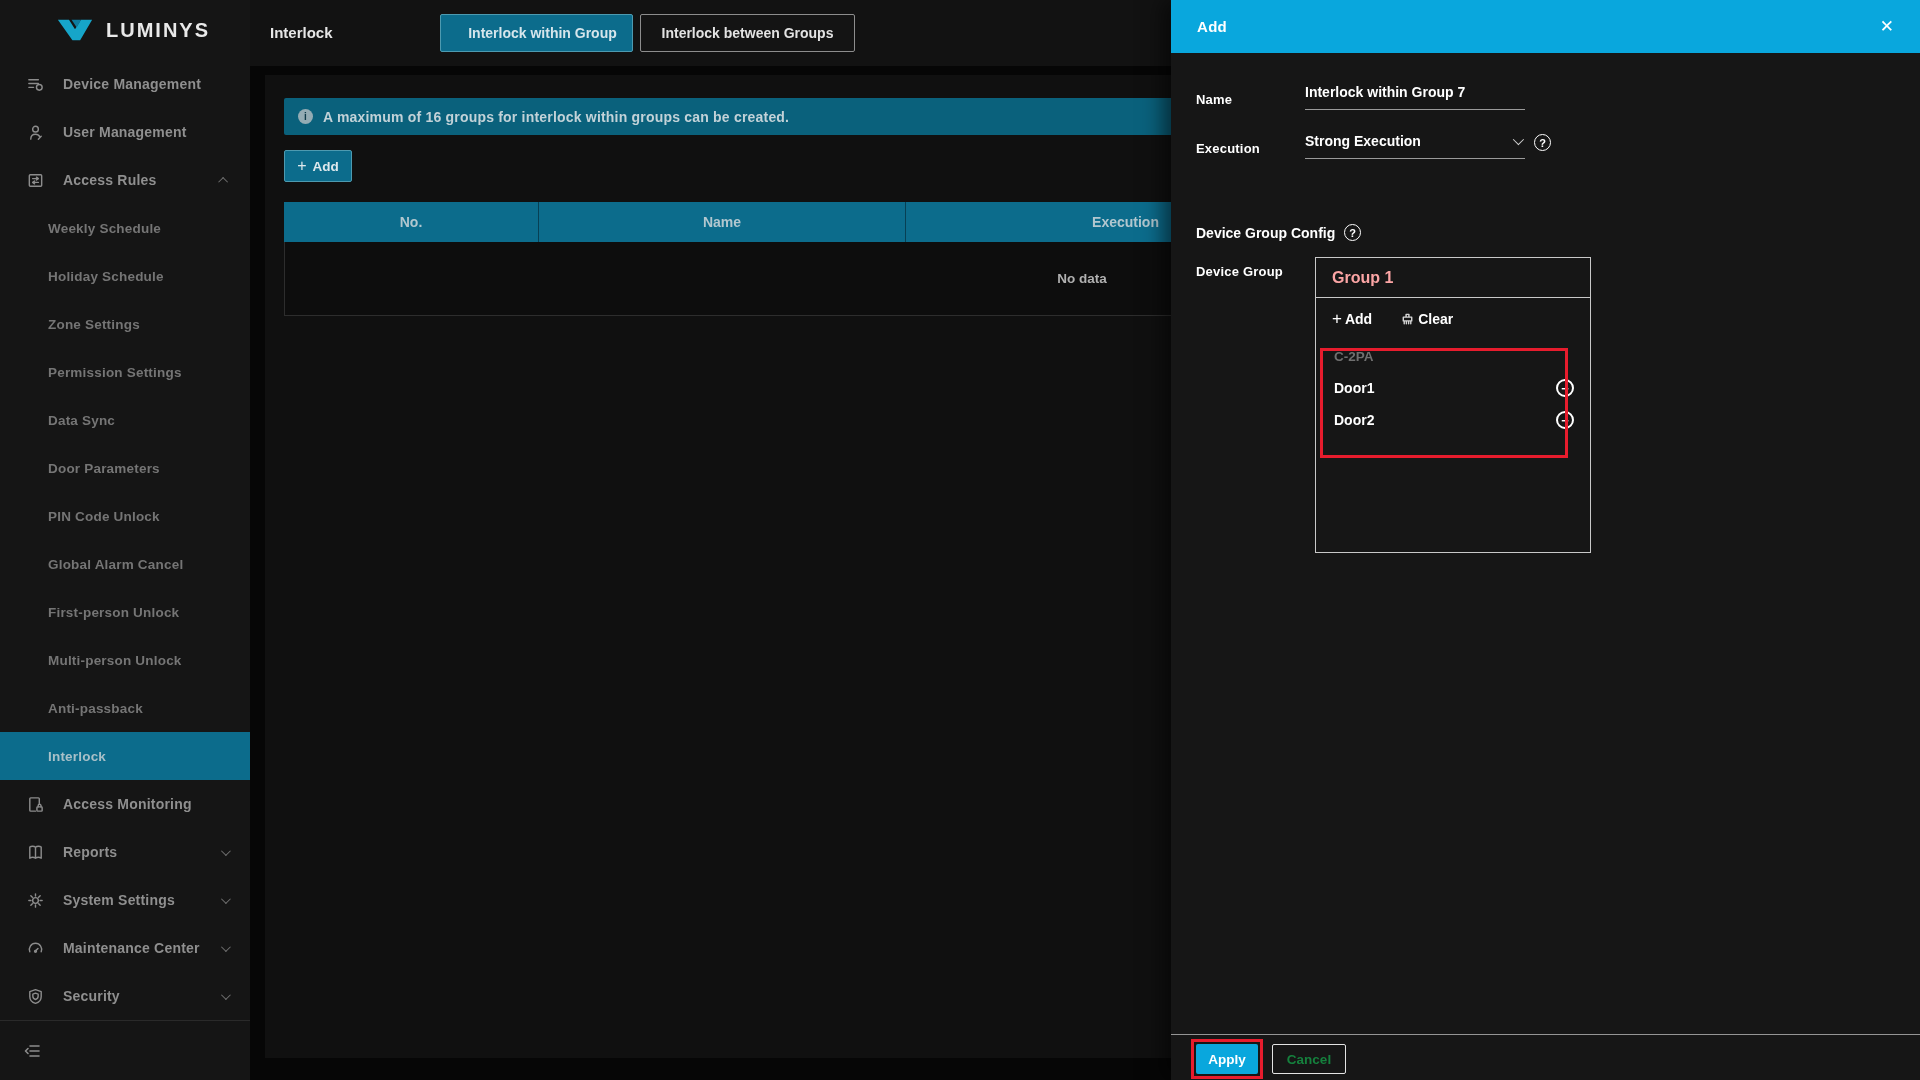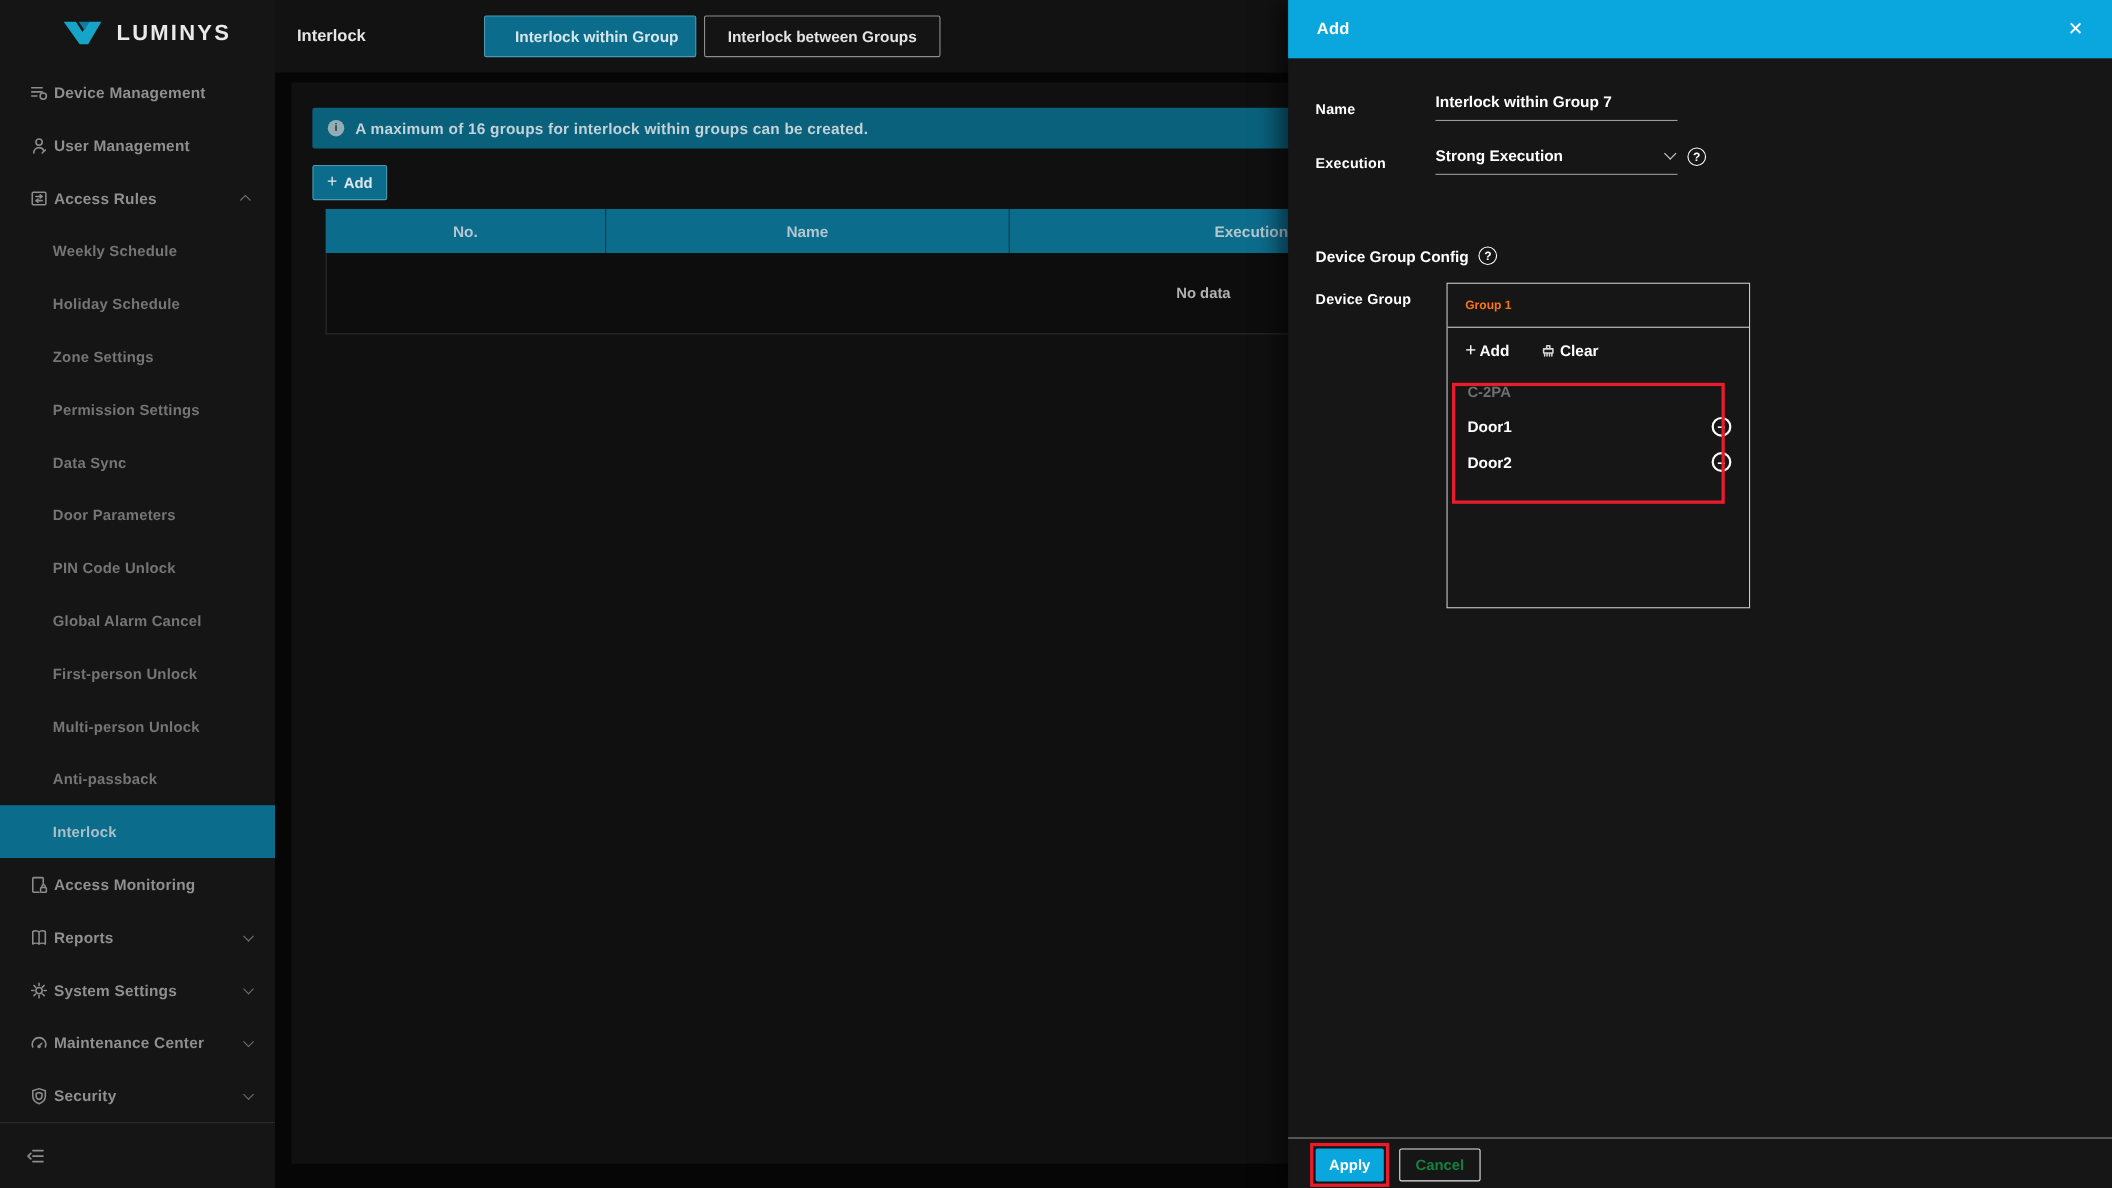--- a/index.html
+++ b/index.html
@@ -4,21 +4,21 @@
 <style>
   * { margin:0; padding:0; box-sizing:border-box; }
   html,body { width:1920px; height:1080px; background:#060606; overflow:hidden;
     font-family:"Liberation Sans", sans-serif; }
   .abs { position:absolute; }
 
   
   #sidebar { position:absolute; left:0; top:0; width:250px; height:1080px; background:#151515; }
   #logo { height:60px; display:flex; align-items:center; padding-left:56px; gap:12px; }
   #logo-text { color:#e9e9e9; font-size:20px; font-weight:700; letter-spacing:2px; }
-  .nav-item { position:relative; height:48px; display:flex; align-items:center; gap:4px;
+  .nav-item { position:relative; height:48px; display:flex; align-items:center; gap:18px;
     padding-left:26px; color:#8f8f8f; font-size:14px; font-weight:600; letter-spacing:.2px; cursor:pointer; }
   .nav-item svg { width:19px; height:19px; stroke:#8c8c8c; fill:none; stroke-width:1.5;
     stroke-linecap:round; stroke-linejoin:round; flex:0 0 auto; }
   .nav-sub { height:48px; display:flex; align-items:center; padding-left:48px;
     color:#757575; font-size:13.5px; font-weight:600; letter-spacing:.2px; cursor:pointer; }
   .nav-sub.selected { background:#0c6c8c; color:#a9c0c8; }
   .chev { display:inline-block; width:7px; height:7px; border-right:1.7px solid #6e6e6e;
     border-bottom:1.7px solid #6e6e6e; position:absolute; right:22px; }
   .chev.down { transform:rotate(45deg) translateY(-2px); }
   .chev.up   { transform:rotate(-135deg) translateY(-2px); }
@@ -39,21 +39,21 @@
   #banner { position:absolute; left:19px; top:23px; width:1610px; height:37px; background:#0a617c;
     border-radius:2px; display:flex; align-items:center; padding-left:14px; gap:10px; }
   #banner-icon { width:15px; height:15px; border-radius:50%; background:#94acb4; color:#103b49;
     font-size:10px; font-weight:700; display:flex; align-items:center; justify-content:center; }
   #banner-text { color:#c2d2d8; font-size:14px; font-weight:600; letter-spacing:.2px; }
   #add-btn { position:absolute; left:19px; top:75px; width:68px; height:32px; background:#0c6c8c;
     border:1px solid #4d9ab0; border-radius:2px; display:flex; align-items:center; justify-content:center;
     gap:6px; color:#dde8ec; font-size:13.5px; font-weight:600; cursor:pointer; }
   #add-btn .plus { font-size:16px; font-weight:400; }
 
-  #table { position:absolute; left:19px; top:115px; width:1596px;margin-left:12px; }
+  #table { position:absolute; left:19px; top:127px; width:1596px; }
   #table-head { display:flex; height:40px; }
   .th { background:#0c6c8c; display:flex; align-items:center; justify-content:center;
     color:#b2c7cf; font-size:14px; font-weight:600; border-right:1px solid rgba(0,0,0,.4); }
   .th:last-child { border-right:none; }
   .th.c0 { width:255px; } .th.c1 { width:367px; } .th.c2 { width:440px; } .th.c3 { flex:1; }
   #table-body { height:74px; background:#0d0d0d; border:1px solid #2d2d2d; border-top:none;
     display:flex; align-items:center; justify-content:center; }
   #no-data { color:#b0b0b0; font-size:13.5px; font-weight:600; }
 
   
@@ -68,21 +68,21 @@
     border-bottom:1px solid #9a9a9a; padding-bottom:9px; }
   #execution-select { display:flex; align-items:center; justify-content:space-between; cursor:pointer; }
   .sel-chev { width:8px; height:8px; border-right:1.6px solid #cfcfcf; border-bottom:1.6px solid #cfcfcf;
     transform:rotate(45deg) translateY(-2px); margin-right:4px; }
   .qmark { width:17px; height:17px; border:1.6px solid #fff; border-radius:50%; color:#fff;
     font-size:11px; font-weight:700; display:inline-flex; align-items:center; justify-content:center; }
   #section-title { position:absolute; left:25px; top:224px; display:flex; align-items:center; gap:9px;
     color:#fff; font-size:14px; font-weight:700; }
   #group-box { position:absolute; left:144px; top:257px; width:276px; height:296px; border:1px solid #c9c9c9; }
   #group-header { height:40px; display:flex; align-items:center; padding-left:16px;
-    color:#f97316; font-size:11px; font-weight:700; border-bottom:1px solid #c9c9c9; }
+    color:#fca5a5; font-size:16px; font-weight:700; border-bottom:1px solid #c9c9c9; }
   #group-toolbar { height:42px; display:flex; align-items:center; padding-left:16px; gap:28px; }
   .tool-btn { display:flex; align-items:center; gap:3px; color:#fff; font-size:14px; font-weight:700; cursor:pointer; }
   .tool-btn .plus { font-size:17px; font-weight:400; }
   .tool-btn svg { width:15px; height:15px; stroke:#d6d6d6; fill:none; stroke-width:1.5;
     stroke-linecap:round; stroke-linejoin:round; }
   .dev-row { height:32px; display:flex; align-items:center; justify-content:space-between; padding:0 16px 0 18px; }
   .dev-parent { color:#6f6f6f; font-size:13.5px; font-weight:600; }
   .dev-name { color:#fff; font-size:14px; font-weight:700; }
   .minus-ic { width:18px; height:18px; border:2px solid #fff; border-radius:50%; color:#fff;
     font-size:13px; font-weight:700; display:flex; align-items:center; justify-content:center;

